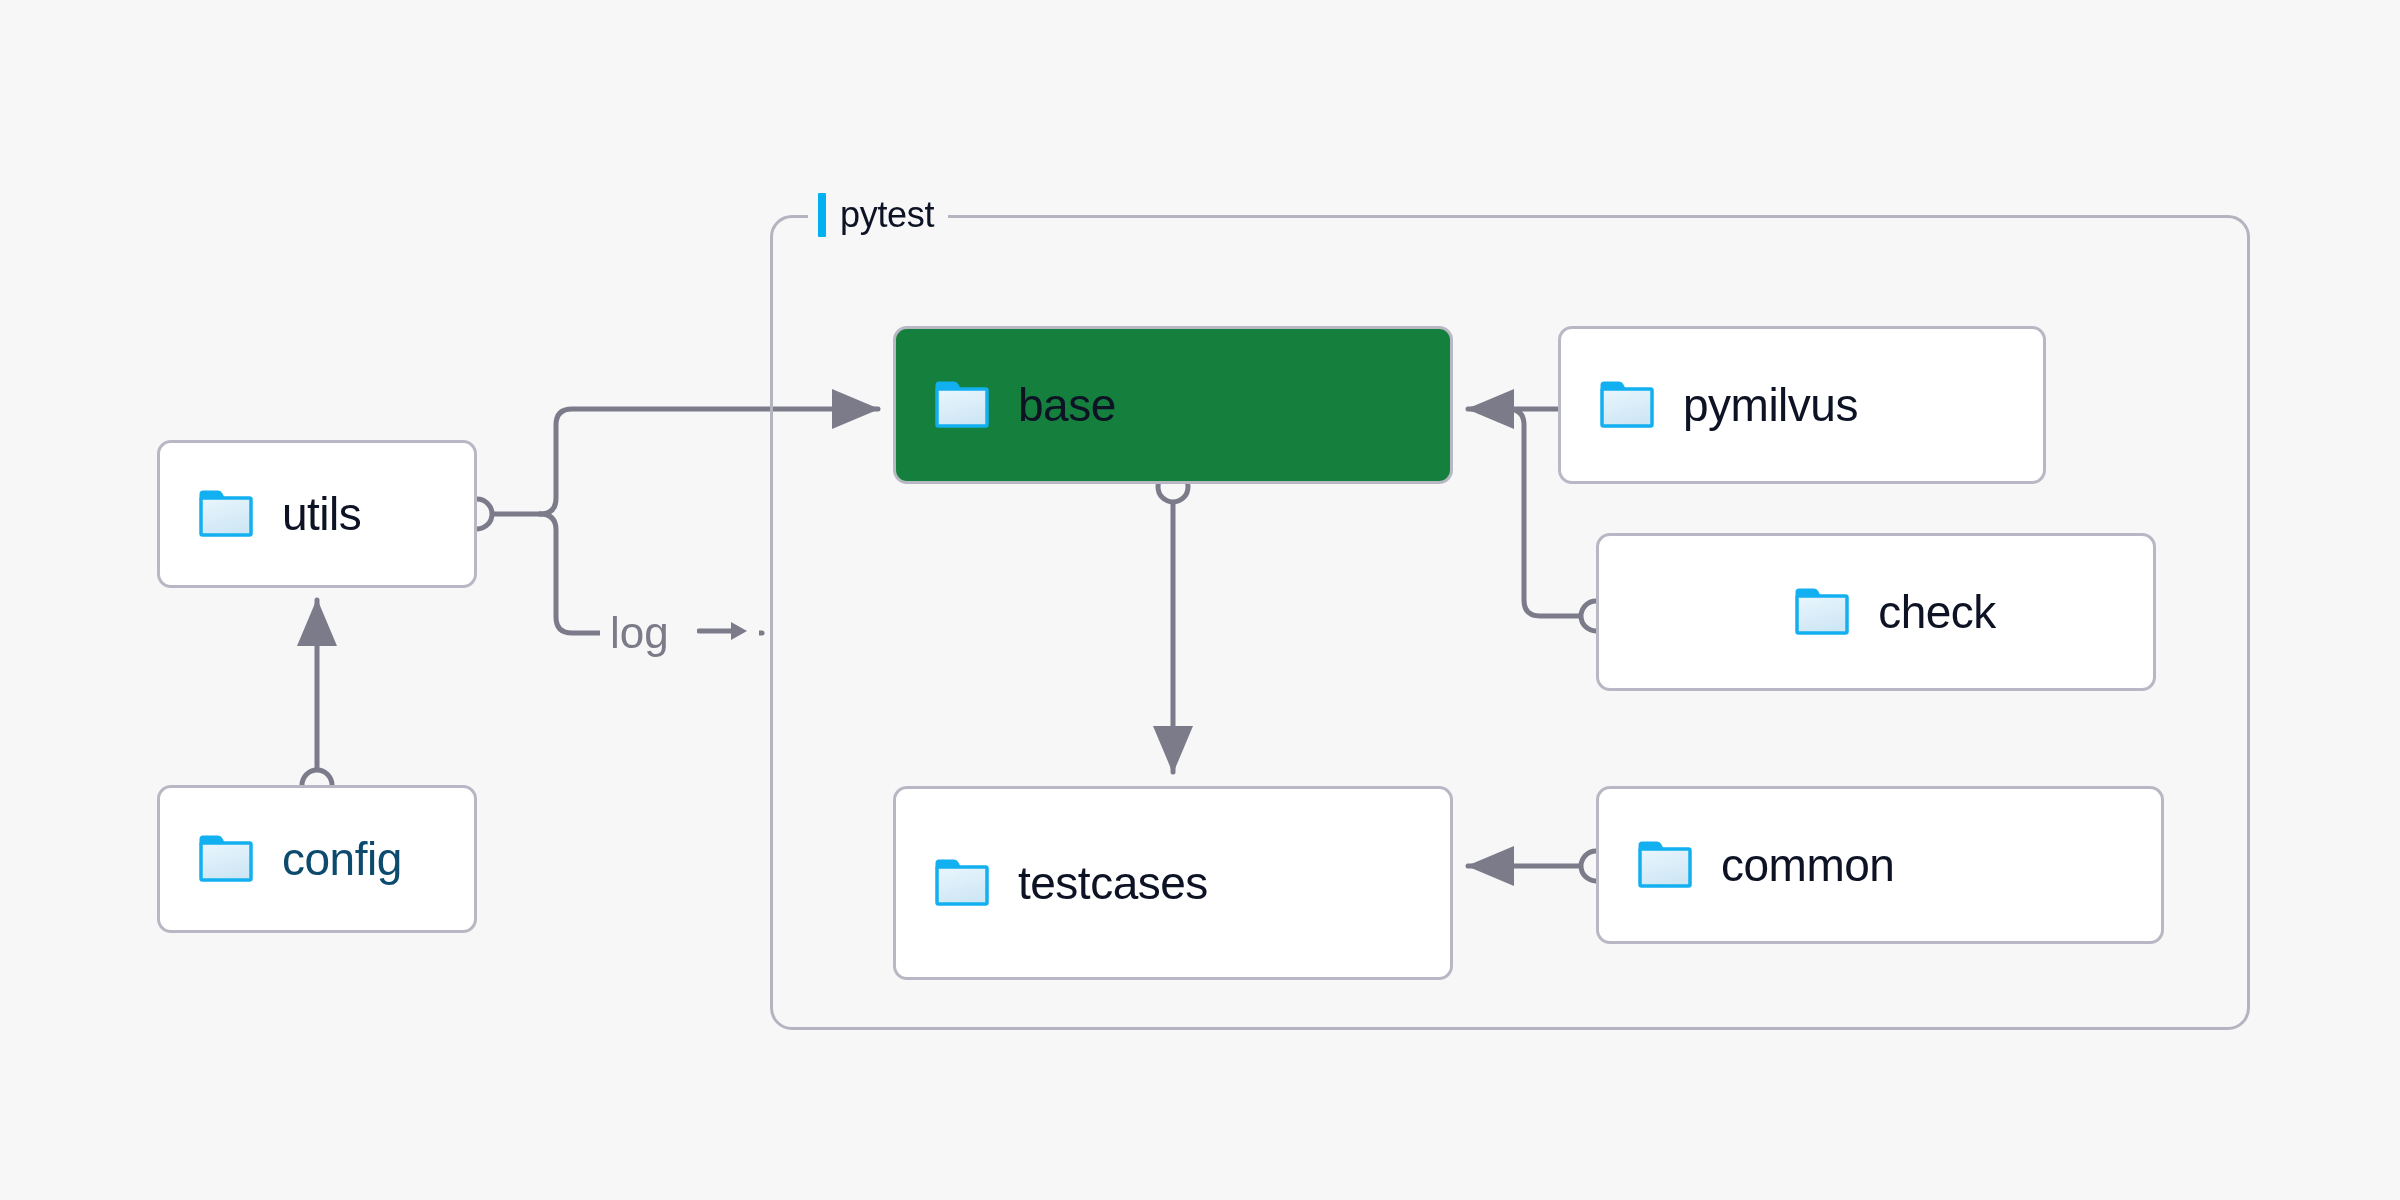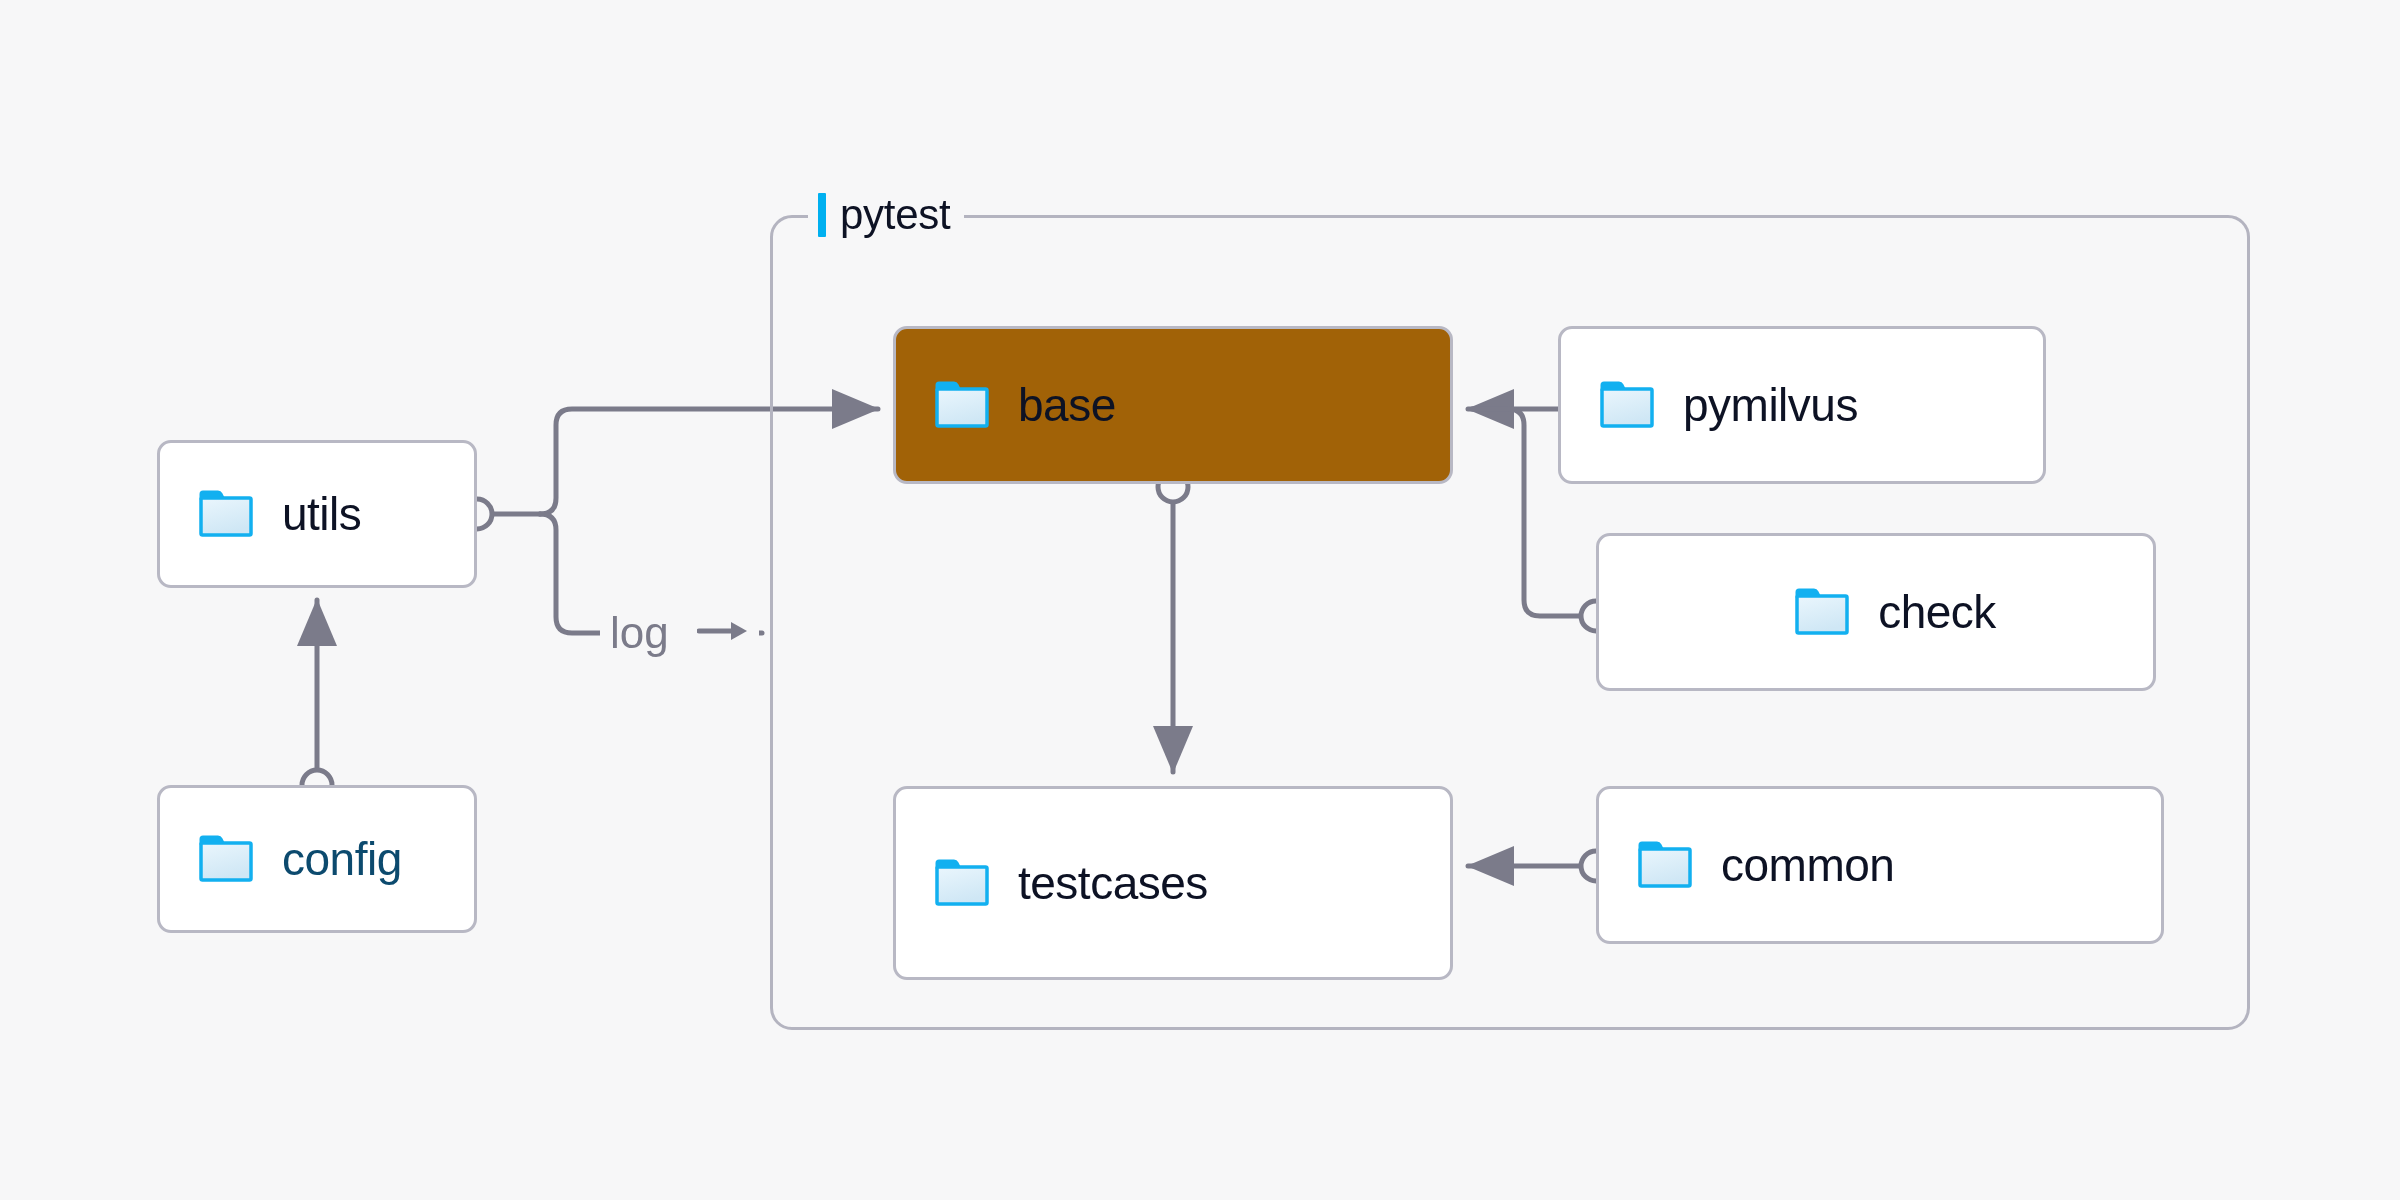--- a/index.html
+++ b/index.html
@@ -43,21 +43,21 @@
     z-index: 4;
   }
   .group-label .accent-bar {
     width: 8px;
     height: 44px;
     background: #00b0f0;
     border-radius: 1px;
     flex: 0 0 auto;
   }
   .group-label .group-title {
-    font-size: 42px;
+    font-size: 36px;
     color: #0d1224;
     letter-spacing: -0.3px;
     line-height: 1;
     white-space: nowrap;
   }
 
   
   .node {
     position: absolute;
     box-sizing: border-box;
@@ -222,21 +222,21 @@
                 <linearGradient id="fg" x1="0" y1="0" x2="0.35" y2="1">
                   <stop offset="0%" stop-color="#eaf6fd"></stop>
                   <stop offset="100%" stop-color="#cfe7f5"></stop>
                 </linearGradient>
               </defs>
             </svg>
           </span>
           <span class="node-label" style="color: #0c4a6e;">config</span>
         </div>
       </div>
-      <div class="node" style="left: 893px; top: 326px; width: 560px; height: 158px; background: #a16207; border-color: rgb(184, 184, 196);">
+      <div class="node" style="left: 893px; top: 326px; width: 560px; height: 158px; background: #15803d; border-color: rgb(184, 184, 196);">
         <div class="node-inner">
           <span style="display: flex;">
             <svg class="folder-icon" viewBox="0 0 58 50" xmlns="http://www.w3.org/2000/svg">
               <path d="M3,10 L3,5 Q3,3 5,3 L20,3 Q22,3 23,5 L25,9 L22,11 Z" fill="#12b0f0" stroke="#12b0f0" stroke-width="3" stroke-linejoin="round"></path>
               <rect x="3" y="9" width="50" height="37" rx="1.5" fill="url(#fg)" stroke="#12b0f0" stroke-width="3.5"></rect>
               <defs>
                 <linearGradient id="fg" x1="0" y1="0" x2="0.35" y2="1">
                   <stop offset="0%" stop-color="#eaf6fd"></stop>
                   <stop offset="100%" stop-color="#cfe7f5"></stop>
                 </linearGradient>

